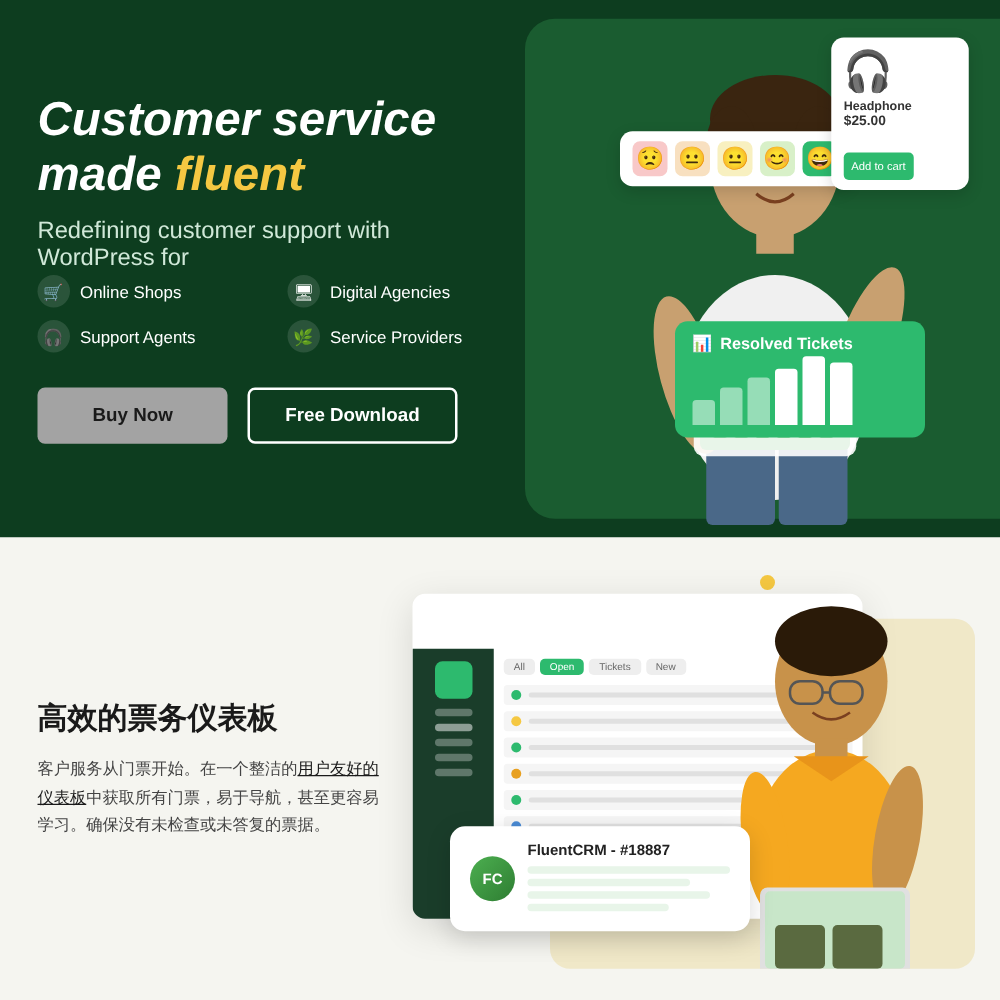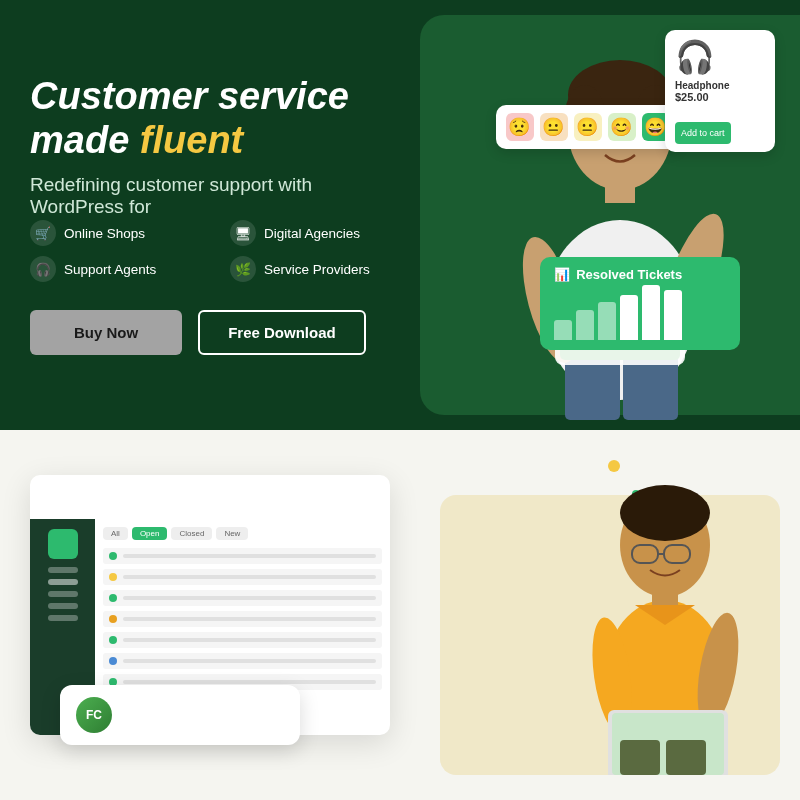--- a/index.html
+++ b/index.html
@@ -454,20 +454,26 @@
       </div>
     </div>
   </div>
 </section>
 
 <section class="second-section">
 
   <div class="dot-decoration" style="width:12px;height:12px;background:#f5c842;top:30px;right:180px;"></div>
   <div class="dot-decoration" style="width:8px;height:8px;background:#2dba6e;top:60px;right:160px;"></div>
 
+  <div class="second-left">
+    <h2 class="section-title">高效的票务仪表板</h2>
+    <p class="section-desc">
+      客户服务从门票开始。在一个整洁的<span class="highlight">用户友好的仪表板</span>中获取所有门票，易于导航，甚至更容易学习。确保没有未检查或未答复的票据。
+    </p>
+  </div>
 
   <div class="second-right">
 
     <div class="bg-card-second"></div>
 
     <div class="dashboard-mockup">
       <div style="display:flex;height:100%;margin-top:44px;">
 
         <div style="width:65px;background:#1a3d2a;height:100%;padding:10px 5px;">
           <div style="width:30px;height:30px;background:#2dba6e;border-radius:6px;margin:0 auto 8px auto;"></div>
@@ -476,21 +482,21 @@
           <div style="width:30px;height:6px;background:rgba(255,255,255,0.3);border-radius:3px;margin:6px auto;"></div>
           <div style="width:30px;height:6px;background:rgba(255,255,255,0.3);border-radius:3px;margin:6px auto;"></div>
           <div style="width:30px;height:6px;background:rgba(255,255,255,0.3);border-radius:3px;margin:6px auto;"></div>
         </div>
 
         <div style="flex:1;padding:8px;">
 
           <div style="display:flex;gap:4px;margin-bottom:8px;">
             <div style="padding:2px 8px;border-radius:4px;font-size:8px;background:#eee;color:#666;">All</div>
             <div style="padding:2px 8px;border-radius:4px;font-size:8px;background:#2dba6e;color:white;">Open</div>
-            <div style="padding:2px 8px;border-radius:4px;font-size:8px;background:#eee;color:#666;">Closed</div>
+            <div style="padding:2px 8px;border-radius:4px;font-size:8px;background:#eee;color:#666;">Tickets</div>
             <div style="padding:2px 8px;border-radius:4px;font-size:8px;background:#eee;color:#666;">New</div>
           </div>
 
           <div style="display:flex;flex-direction:column;gap:5px;">
             <div style="height:16px;background:#f5f5f5;border-radius:3px;padding:0 6px;display:flex;align-items:center;gap:6px;">
               <div style="width:8px;height:8px;background:#2dba6e;border-radius:50%;"></div>
               <div style="flex:1;height:4px;background:#e0e0e0;border-radius:2px;"></div>
             </div>
             <div style="height:16px;background:#f5f5f5;border-radius:3px;padding:0 6px;display:flex;align-items:center;gap:6px;">
               <div style="width:8px;height:8px;background:#f5c842;border-radius:50%;"></div>
@@ -517,20 +523,29 @@
               <div style="flex:1;height:4px;background:#e0e0e0;border-radius:2px;"></div>
             </div>
           </div>
         </div>
       </div>
     </div>
 
     <div class="ticket-notif">
       <div class="ticket-avatar">
         <span>FC</span>
+      </div>
+      <div class="ticket-info">
+        <div class="ticket-name">FluentCRM - #18887</div>
+        <div class="ticket-messages">
+          <div class="ticket-msg-line" style="width:100%;"></div>
+          <div class="ticket-msg-line" style="width:80%;"></div>
+          <div class="ticket-msg-line" style="width:90%;"></div>
+          <div class="ticket-msg-line" style="width:70%;"></div>
+        </div>
       </div>
     </div>
 
     <svg style="position:absolute;right:0px;top:0;width:210px;height:320px;z-index:4;" viewBox="0 0 210 320">
 
       <ellipse cx="105" cy="220" rx="60" ry="75" fill="#f5a820"></ellipse>
 
       <ellipse cx="105" cy="90" rx="45" ry="52" fill="#c8924a"></ellipse>
 
       <ellipse cx="105" cy="58" rx="45" ry="28" fill="#2a1a08"></ellipse>

